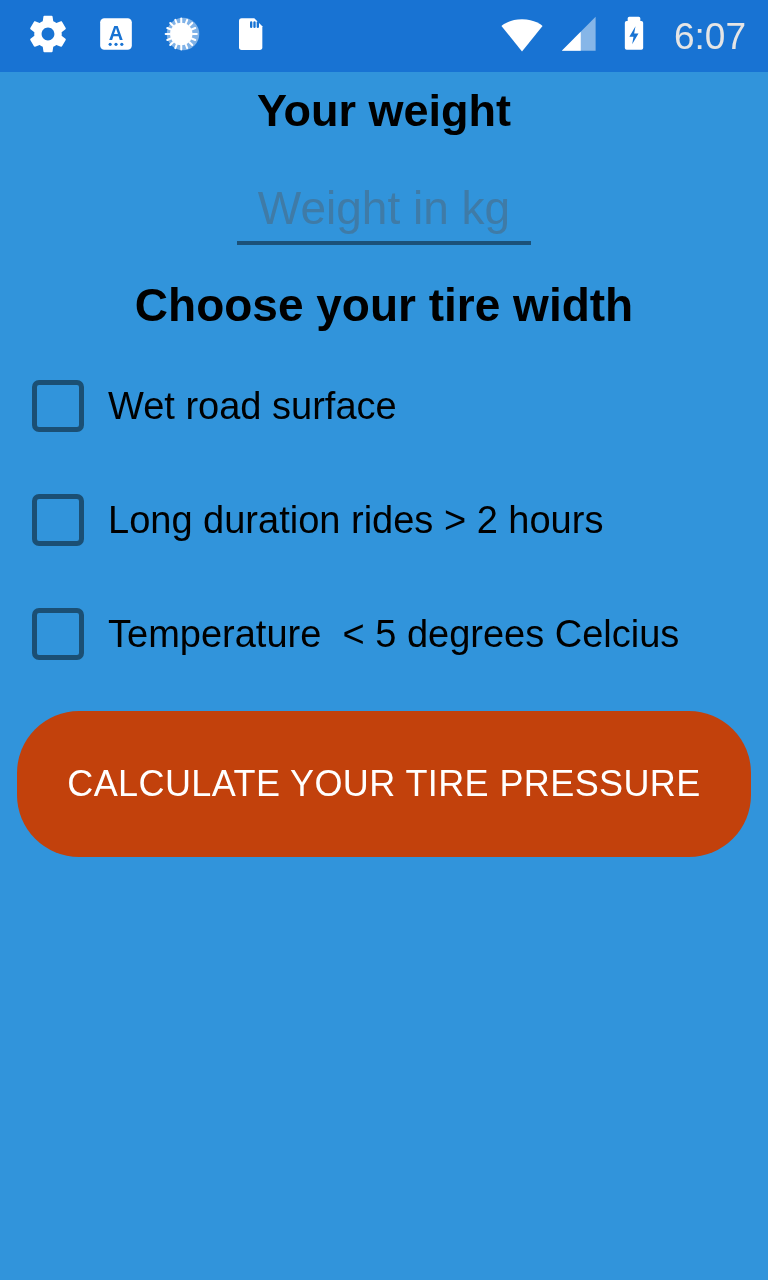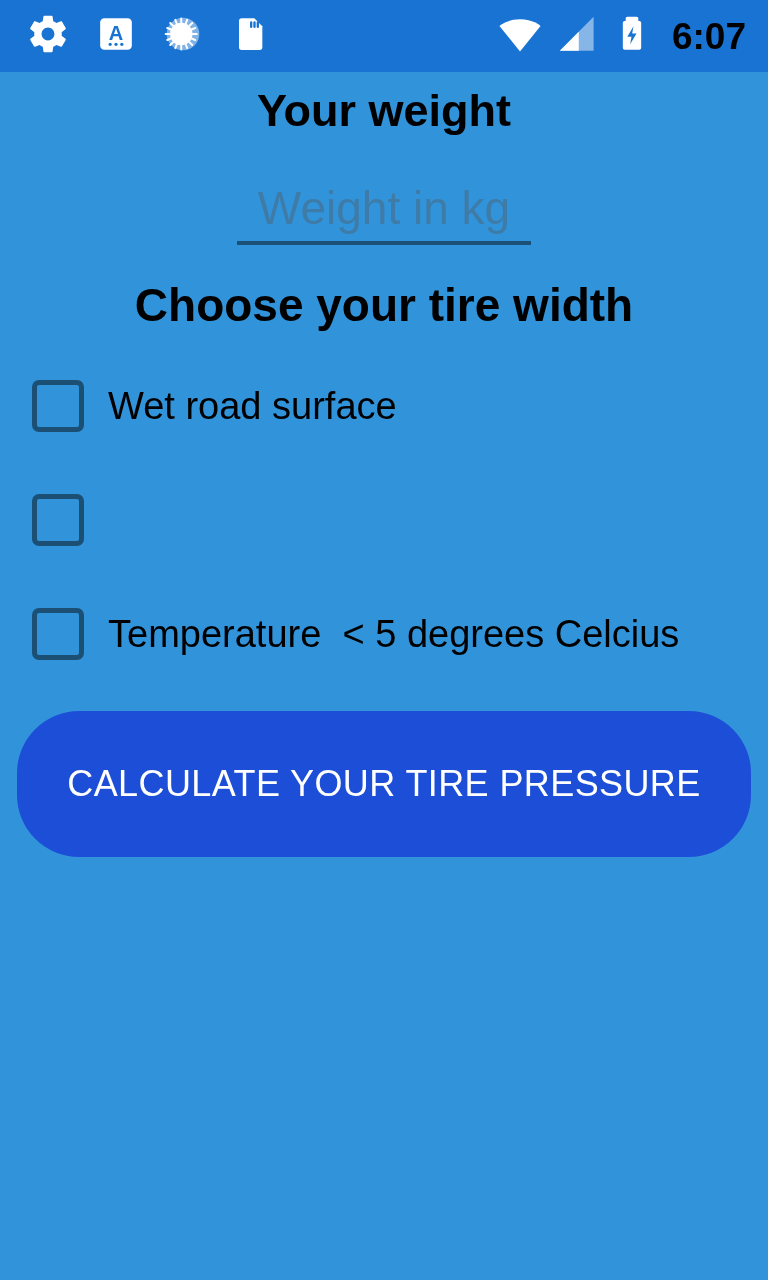--- a/index.html
+++ b/index.html
@@ -32,23 +32,23 @@
     gap:26px;
   }
   .status-right {
     margin-left:auto;
     display:flex;
     align-items:center;
     gap:14px;
   }
   .sb-icon { display:block; }
   .clock {
-    color:#000000;
+    color:#e5e5e5;
     font-size:37px;
-    font-weight:700;
+    font-weight:400;
     letter-spacing:0px;
     line-height:1;
     margin-left:6px;
   }
 
   
   .content {
     position:absolute;
     top:72px; left:0;
     width:768px;
@@ -139,21 +139,21 @@
   .calc-button-wrap {
     margin-top:48px;
     padding:0 17px;
   }
   .calc-button {
     display:flex;
     align-items:center;
     justify-content:center;
     width:100%;
     height:146px;
-    background:#1d4ed8;
+    background:#c2410c;
     border:none;
     border-radius:62px;
     cursor:pointer;
     font-family:"Liberation Sans", sans-serif;
   }
   .calc-button-label {
     color:#ffffff;
     font-size:36px;
     font-weight:400;
     letter-spacing:0.4px;
@@ -260,20 +260,21 @@
 
   <div class="checkbox-list">
 
     <div class="checkbox-row">
       <span class="checkbox-box"></span>
       <span class="checkbox-label">Wet road surface</span>
     </div>
 
     <div class="checkbox-row">
       <span class="checkbox-box"></span>
+      <span class="checkbox-label">Long duration rides &gt; 2 hours</span>
     </div>
 
     <div class="checkbox-row">
       <span class="checkbox-box"></span>
       <span class="checkbox-label">Temperature  &lt; 5 degrees Celcius</span>
     </div>
 
   </div>
 
   <div class="calc-button-wrap">

